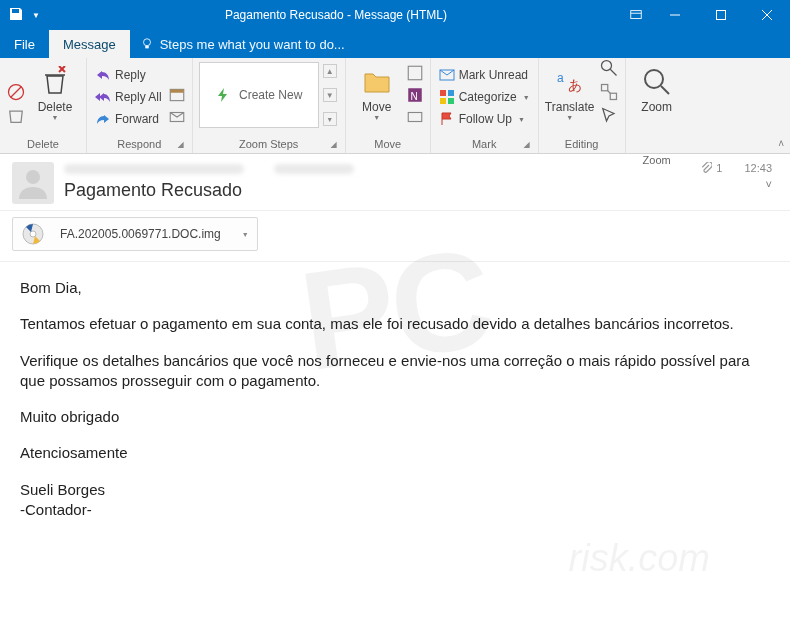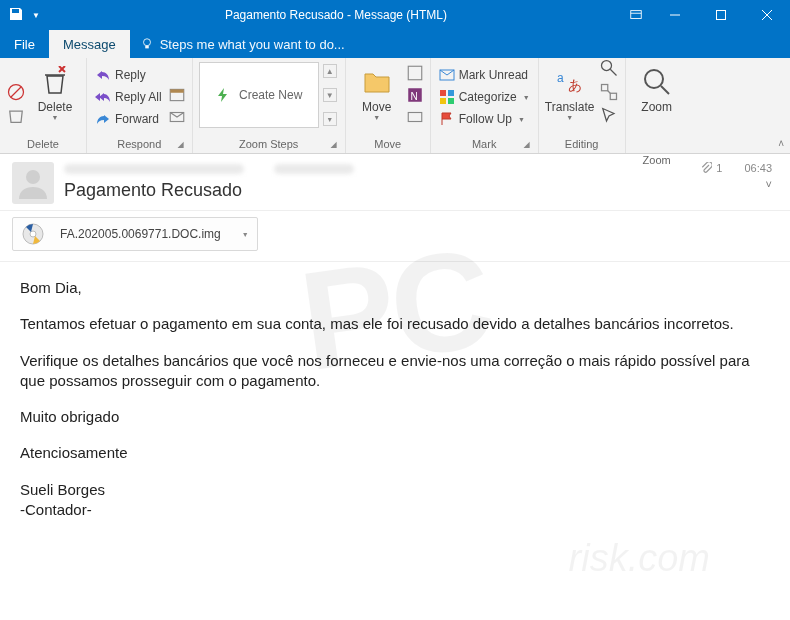--- a/index.html
+++ b/index.html
@@ -326,21 +326,21 @@
       </div>
       <div class="subject">Pagamento Recusado</div>
     </div>
     <div class="meta">
       <div class="att">
         <svg width="12" height="12" viewBox="0 0 16 16">
               <path d="M12 4l-6 6a2 2 0 003 3l6-6a4 4 0 00-6-6L3 7" fill="none" stroke="#999" stroke-width="1.5"></path>
             </svg>
         <span>1</span>
         <span style="width:14px;"></span>
-        <span>06:43</span>
+        <span>12:43</span>
       </div>
       <div class="chev">˅</div>
     </div>
   </div>
 
   <div class="attach-row">
     <div class="chip">
       <svg class="ic" viewBox="0 0 24 24">
             <circle cx="12" cy="12" r="10" fill="#e8e8e8" stroke="#bbb"></circle>
             <circle cx="12" cy="12" r="3" fill="#fff" stroke="#bbb"></circle>

